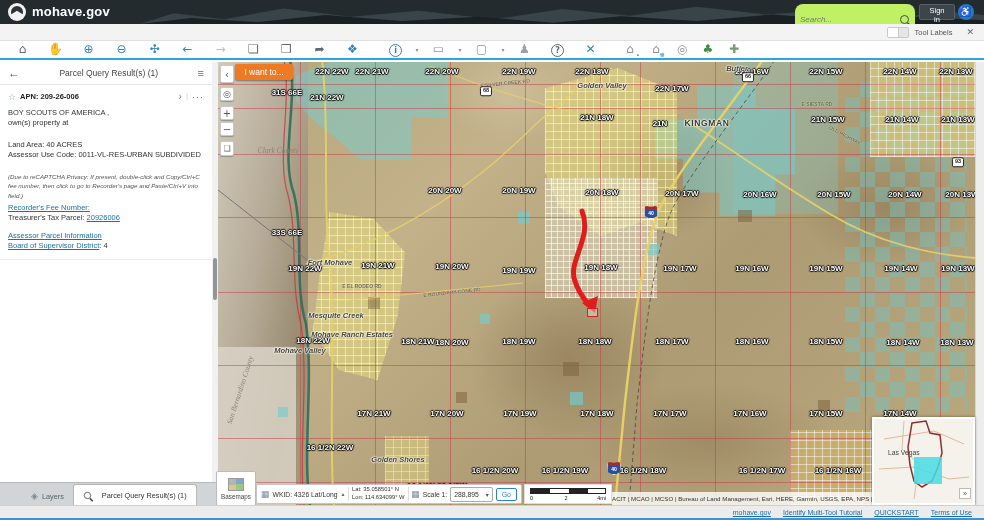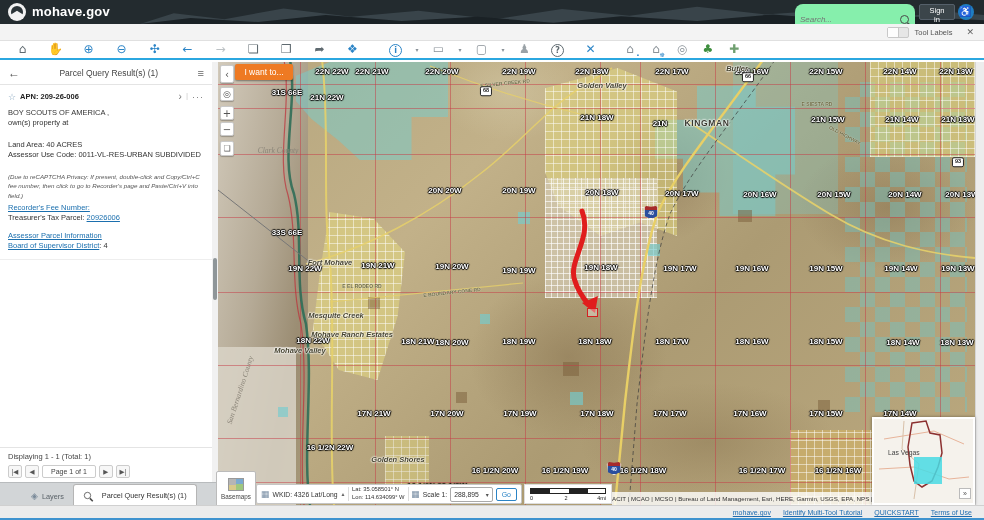--- a/index.html
+++ b/index.html
@@ -6,21 +6,21 @@
   #app{position:relative;width:984px;height:520px;overflow:hidden;font-family:"Liberation Sans",sans-serif;background:#fff}
   .p{position:absolute}
   
   .top{position:absolute;left:0;top:0;width:984px;height:24px;background:#232b2f;overflow:hidden;z-index:30}
   .ridge{position:absolute;top:0;bottom:0;left:140px;right:0}
   .r1{background:#39444a;clip-path:polygon(0 100%,4% 55%,10% 80%,17% 35%,25% 70%,33% 45%,42% 80%,50% 38%,58% 66%,66% 28%,74% 60%,82% 42%,90% 70%,96% 50%,100% 62%,100% 100%)}
   .r2{background:#1a2125;clip-path:polygon(0 100%,6% 75%,14% 92%,22% 62%,31% 88%,40% 70%,49% 95%,57% 68%,66% 88%,75% 60%,84% 85%,92% 70%,100% 84%,100% 100%)}
   .logo{position:absolute;left:8px;top:3px;width:18px;height:18px;border-radius:50%;background:#f2f2f2;z-index:2;display:flex;align-items:center;justify-content:center}
   .logo-in{width:12px;height:12px;border-radius:50%;background:#2b3438;clip-path:polygon(0 0,100% 0,100% 70%,50% 40%,0 70%)}
   .brand{position:absolute;left:32px;top:4px;color:#fff;font-size:13px;font-weight:bold;z-index:2;letter-spacing:.2px}
-  .search{position:absolute;left:795px;top:4px;width:120px;height:31px;background:#86efac;border-radius:8px;z-index:3;display:flex;align-items:center}
+  .search{position:absolute;left:795px;top:4px;width:120px;height:31px;background:#bef264;border-radius:8px;z-index:3;display:flex;align-items:center}
   .search input{border:none;outline:none;background:transparent;flex:1;font-size:8px;font-style:italic;color:#555;padding:0 5px;font-family:"Liberation Sans",sans-serif;min-width:0}
   .mag{width:7px;height:7px;border:1.5px solid #4a4a4a;border-radius:50%;position:relative;flex:none;margin-right:6px}
   .mag::after{content:"";position:absolute;width:5px;height:1.5px;background:#4a4a4a;transform:rotate(45deg);right:-4px;bottom:-2px}
   .signin{position:absolute;left:919px;top:4px;width:36px;height:16px;background:#3b454a;border:1px solid #55606a;color:#fff;font-size:7.5px;border-radius:2px;z-index:3;font-family:"Liberation Sans",sans-serif}
   .access{position:absolute;left:958px;top:4px;width:16px;height:16px;border-radius:50%;background:#1f7dc2;color:#fff;font-size:10px;line-height:16px;text-align:center;z-index:3}
   
   .menubar{position:absolute;left:0;top:24px;width:984px;height:16px;background:#f3f3f3;border-bottom:1px solid #e0e0e0;z-index:29;display:flex;align-items:center}
   .tabs{display:flex;align-items:center;margin-left:10px;gap:6px}
   .mtab{font-size:7.5px;color:#555;padding:3px 9px;border-radius:2px;cursor:default;white-space:nowrap}
   .mtab.on{background:#8fc9e9;color:#1e4a63}
@@ -206,30 +206,20 @@
       <div>
         <span>Treasurer's Tax Parcel: </span><span class="plink">20926006</span>
       </div>
       <div class="gap8"></div>
       <div><span class="plink">Assessor Parcel Information</span></div>
       <div>
         <span class="plink">Board of Supervisor District</span><span>: 4</span>
       </div>
       <hr>
     </div>
-    <div class="pager">
-      <div class="disp">Displaying 1 - 1 (Total: 1)</div>
-      <div class="pbtns" id="pbtns">
-          <button class="pbtn">|◀</button>
-          <button class="pbtn">◀</button>
-          <span class="plabel">Page 1 of 1</span>
-          <button class="pbtn">▶</button>
-          <button class="pbtn">▶|</button>
-        </div>
-    </div>
   </aside>
   <div class="pscroll">
       <div class="pthumb"></div>
     </div>
 
   <div class="map" id="map">
 
     <div class="p" style="left:0;top:0;width:90px;height:443px;background:linear-gradient(100deg,#d2cabb,#b5aa96 45%,#9b8d73 75%,#a99b79)"></div>
     <div class="p" style="left:0;top:285px;width:78px;height:158px;background:#d9d3c7;opacity:.85"></div>
     <div class="p" style="left:250px;top:210px;width:200px;height:170px;background:radial-gradient(ellipse,rgba(128,106,72,.45),rgba(0,0,0,0) 70%)"></div>
@@ -294,21 +284,21 @@
       <path d="M364,149 C375,176 349,200 357,219 C360,230 366,237 371,243" stroke="#e01d1d" stroke-width="5" stroke-linecap="round" fill="none"></path>
       <polygon points="377,251 364,241 380,234" fill="#e01d1d"></polygon>
     </svg>
 
     <div id="twps">
         <span class="twp" style="left: 114px; top: 9px;">22N 22W</span>
         <span class="twp" style="left: 154px; top: 9px; text-align: center;">22N 21W</span>
         <span class="twp" style="left: 224px; top: 9px;">22N 20W</span>
         <span class="twp" style="left: 301px; top: 9px;">22N 19W</span>
         <span class="twp" style="left: 374px; top: 9px;">22N 18W</span>
-        <span class="twp" style="left: 454px; top: 9px;">22N 17W</span>
+        <span class="twp" style="left: 454px; top: 26px;">22N 17W</span>
         <span class="twp" style="left: 534px; top: 9px;">22N 16W</span>
         <span class="twp" style="left: 608px; top: 9px;">22N 15W</span>
         <span class="twp" style="left: 682px; top: 9px;">22N 14W</span>
         <span class="twp" style="left: 738px; top: 9px;">22N 13W</span>
         <span class="twp" style="left: 69px; top: 30px;">31S 66E</span>
         <span class="twp" style="left: 109px; top: 35px;">21N 22W</span>
         <span class="twp" style="left: 379px; top: 55px;">21N 18W</span>
         <span class="twp" style="left: 442px; top: 61px;">21N</span>
         <span class="twp" style="left: 610px; top: 57px;">21N 15W</span>
         <span class="twp" style="left: 684px; top: 57px;">21N 14W</span>

